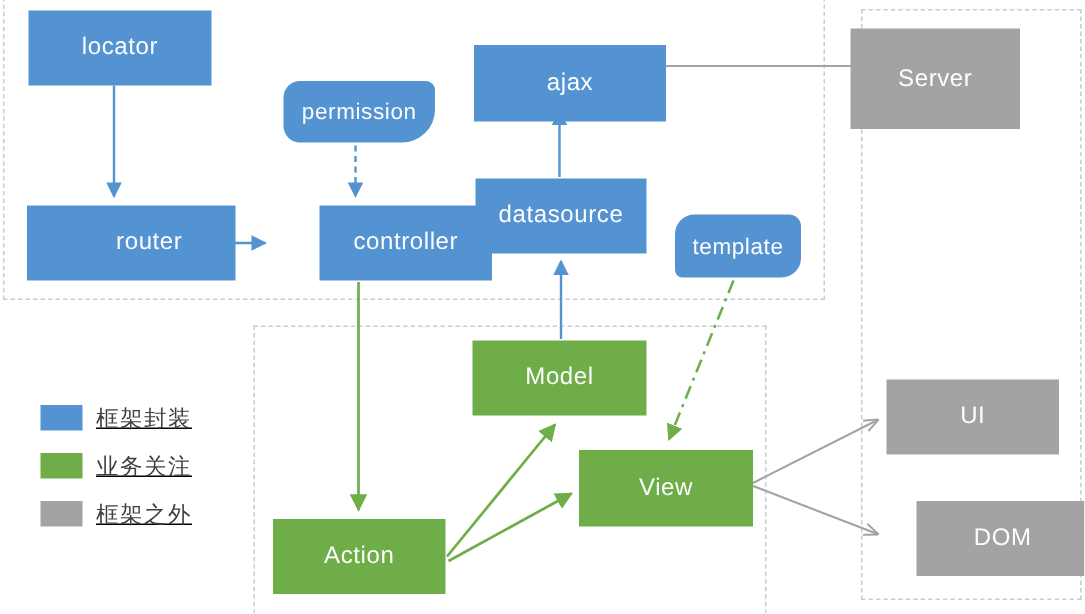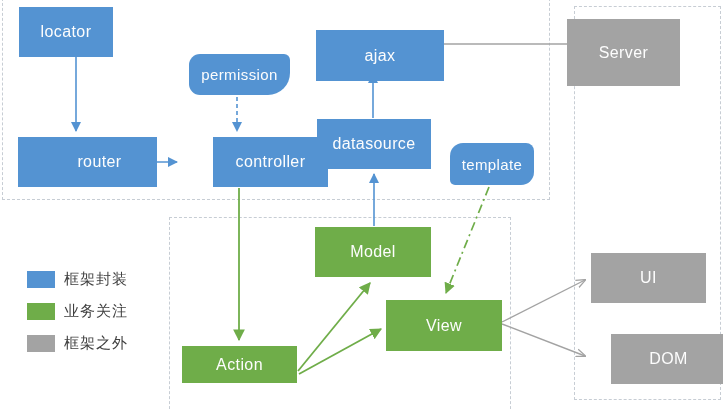--- a/index.html
+++ b/index.html
@@ -32,21 +32,21 @@
   .bubble { font-size: 15px; text-align: right; }
   #arrows { position: absolute; left: 0; top: 0; pointer-events: none; }
   .legend {
     position: absolute;
     left: 27px;
     top: 270px;
     display: flex;
     flex-direction: column;
     gap: 13px;
   }
-  .legend-row { display: flex; align-items: center; gap: 9px; }
+  .legend-row { display: flex; align-items: flex-start; gap: 9px; text-decoration: underline; }
   .swatch { width: 28px; height: 17px; display: inline-block; }
   .legend-label { font-size: 15px; color: #3f3f3f; letter-spacing: 1px; }
 </style>
 </head>
 <body>
 
 <div id="canvas">
 
   <div class="region" style="left:2px; top:-12px; width:546px; height:210px;"></div>
   <div class="region" style="left:169px; top:217px; width:340px; height:210px;"></div>
@@ -74,31 +74,31 @@
     <line x1="239" y1="188" x2="239" y2="340" stroke="#6fad49" stroke-width="1.8" marker-end="url(#m-green)"></line>
     <line x1="298" y1="371" x2="370" y2="283" stroke="#6fad49" stroke-width="1.8" marker-end="url(#m-green)"></line>
     <line x1="299" y1="374" x2="381" y2="329" stroke="#6fad49" stroke-width="1.8" marker-end="url(#m-green)"></line>
     <line x1="489" y1="187" x2="446" y2="293" stroke="#6fad49" stroke-width="1.7" stroke-dasharray="9 4 2 4" marker-end="url(#m-green)"></line>
 
     <line x1="431" y1="44" x2="585" y2="44" stroke="#a3a3a3" stroke-width="1.4" marker-end="url(#m-gray)"></line>
     <line x1="502" y1="322" x2="585" y2="280" stroke="#a3a3a3" stroke-width="1.4" marker-end="url(#m-gray)"></line>
     <line x1="502" y1="324" x2="585" y2="356" stroke="#a3a3a3" stroke-width="1.4" marker-end="url(#m-gray)"></line>
   </svg>
 
-  <div class="node blue" style="left:19px;  top:7px;   width:94px; height:50px;">locator</div>
+  <div class="node blue" style="left:19px;  top:7px;   width:122px; height:50px;">locator</div>
   <div class="node blue" style="left:18px;  top:137px; width:115px; height:50px;padding-left:24px;">router</div>
   <div class="node blue" style="left:182px; top:137px; width:115px; height:50px;margin-left:31px;">controller</div>
   <div class="node blue bubble" style="left:189px; top:54px; width:101px; height:41px; border-radius:11px 6px 22px 11px;">permission</div>
   <div class="node blue" style="left:316px; top:30px;  width:128px; height:51px;">ajax</div>
   <div class="node blue" style="left:317px; top:119px; width:114px; height:50px;">datasource</div>
   <div class="node blue bubble" style="left:450px; top:143px; width:84px; height:42px; border-radius:13px 8px 13px 5px;">template</div>
 
   <div class="node green" style="left:315px; top:227px; width:116px; height:50px;">Model</div>
   <div class="node green" style="left:386px; top:300px; width:116px; height:51px;">View</div>
-  <div class="node green" style="left:182px; top:346px; width:115px; height:37px;">Action</div>
+  <div class="node green" style="left:182px; top:346px; width:115px; height:50px;">Action</div>
 
   <div class="node gray" style="left:567px; top:19px;  width:113px; height:67px;">Server</div>
   <div class="node gray" style="left:591px; top:253px; width:115px; height:50px;">UI</div>
   <div class="node gray" style="left:591px; top:334px; width:115px; height:50px;margin-left:20px;">DOM</div>
 
   <div class="legend">
     <div class="legend-row">
       <span class="swatch" style="background-color: rgb(84, 147, 210);"></span>
       <span class="legend-label">框架封装</span>
     </div>

